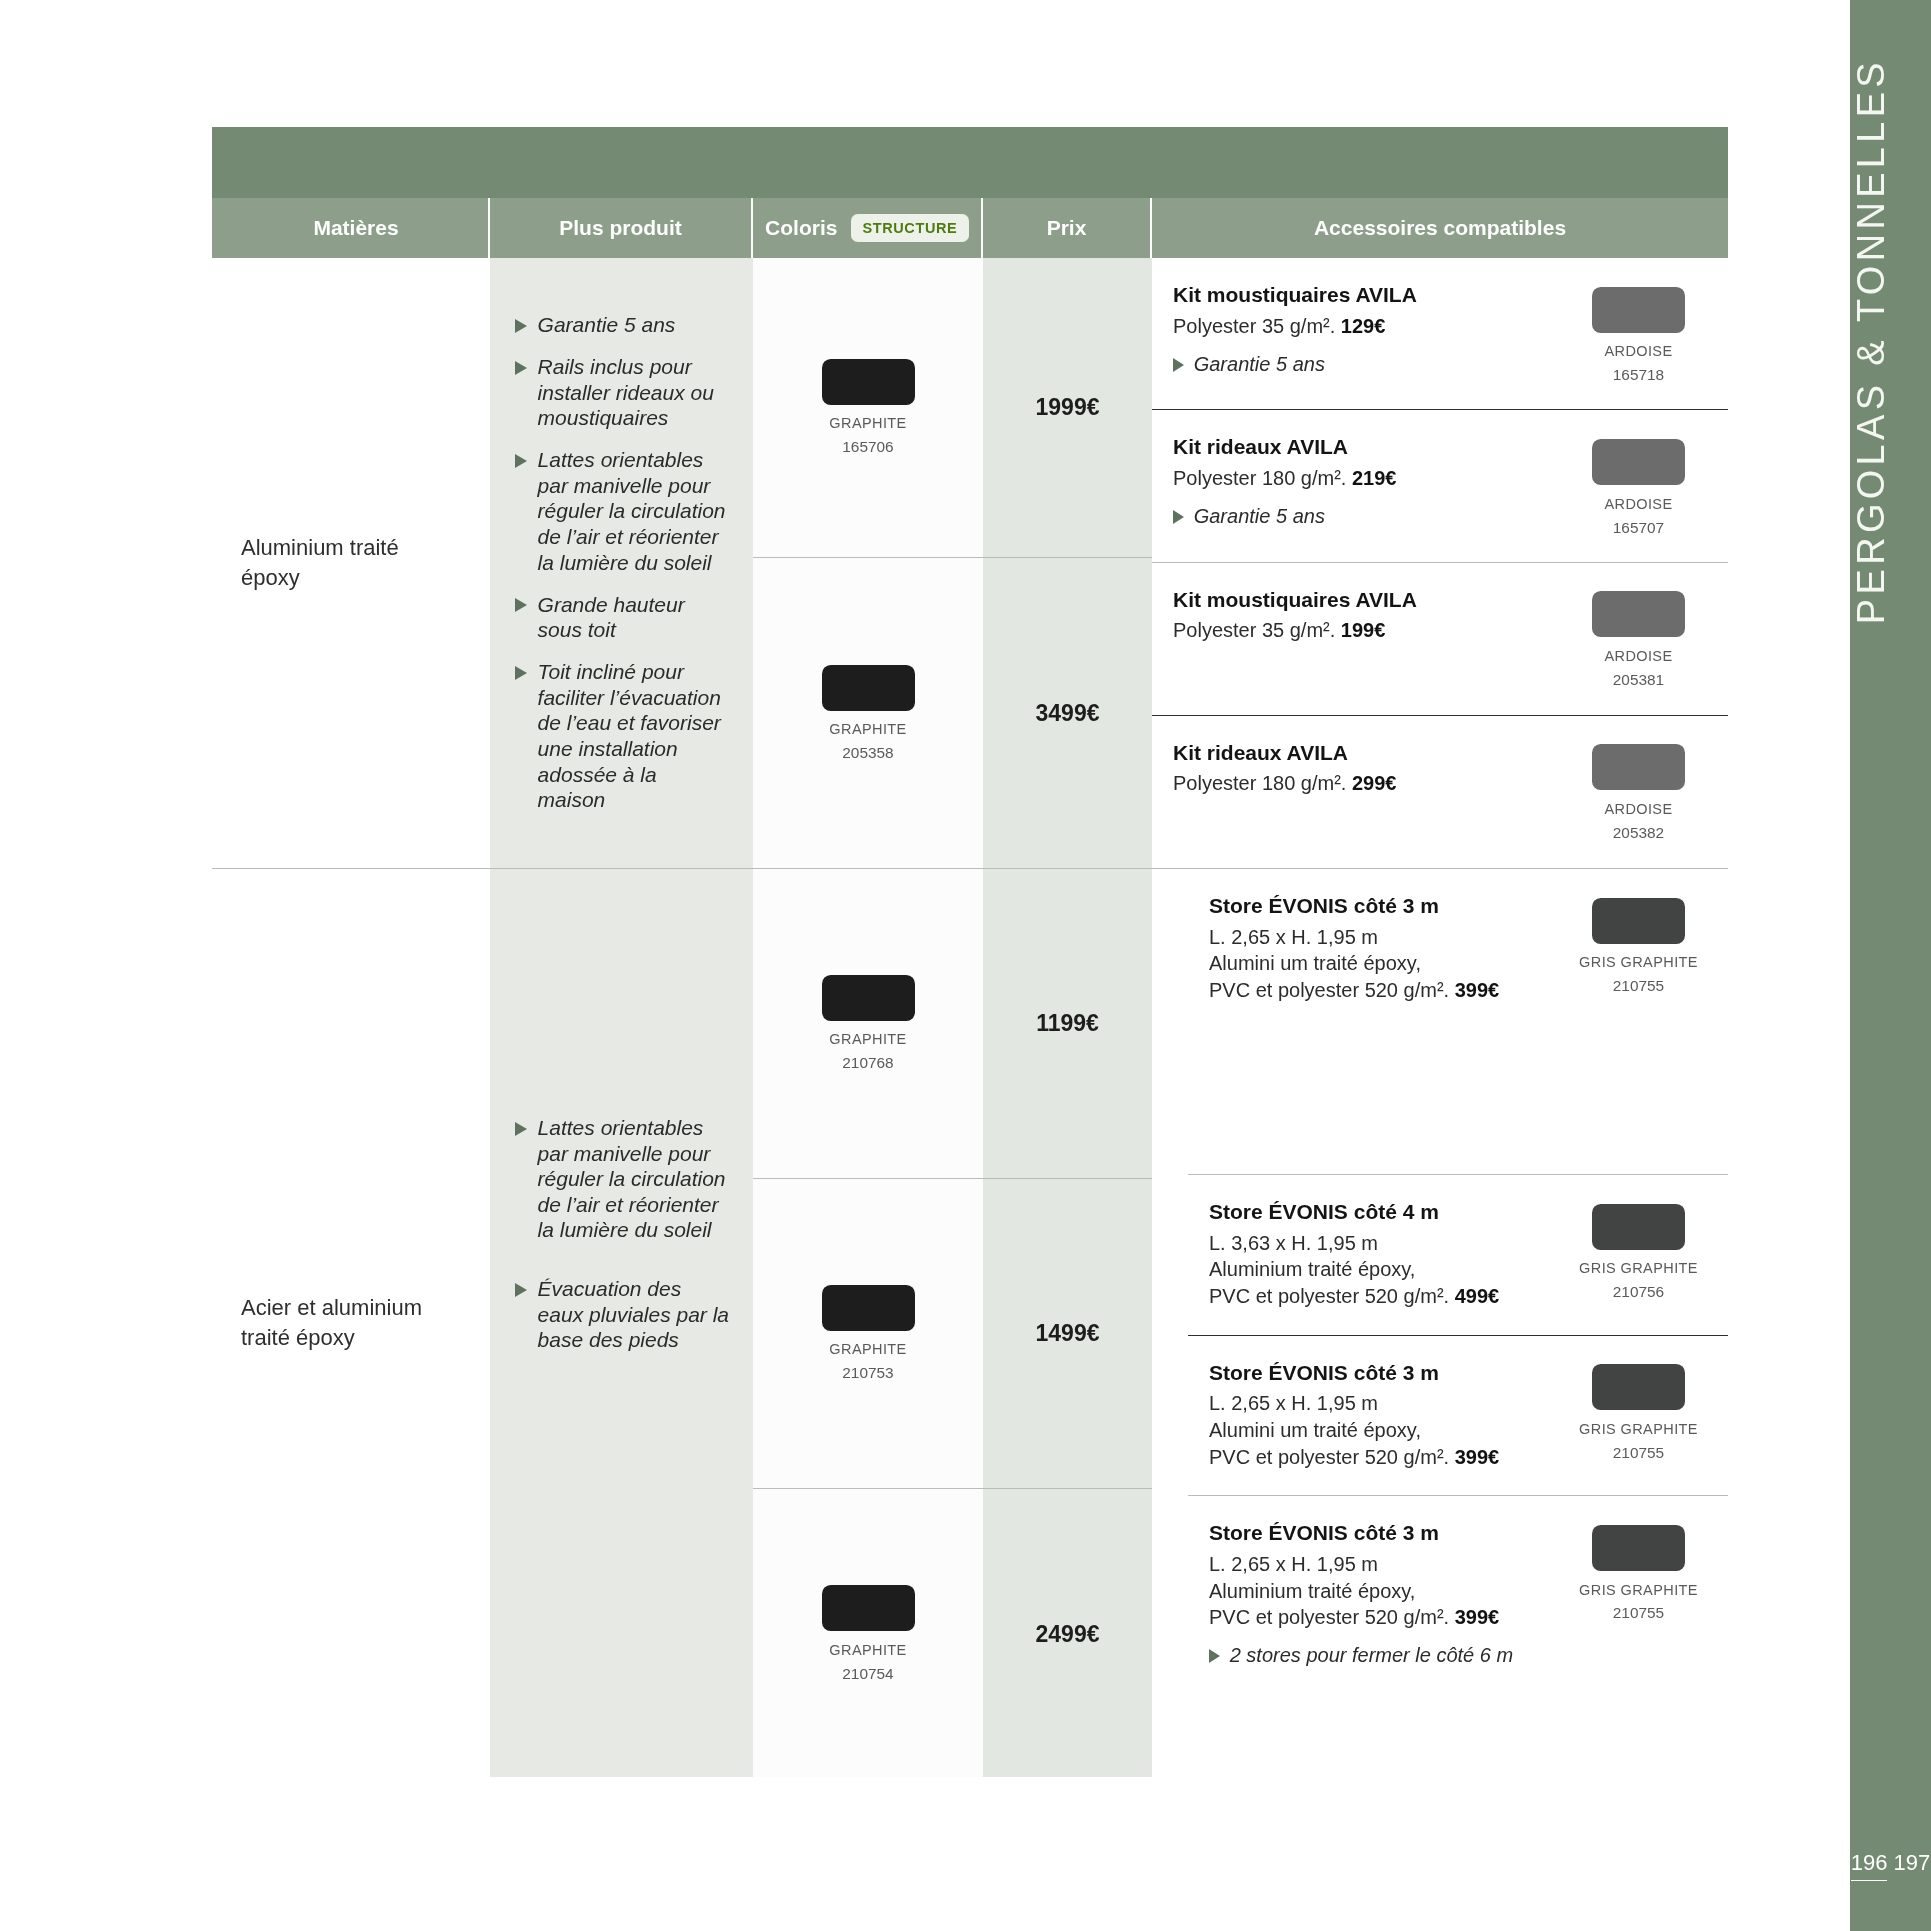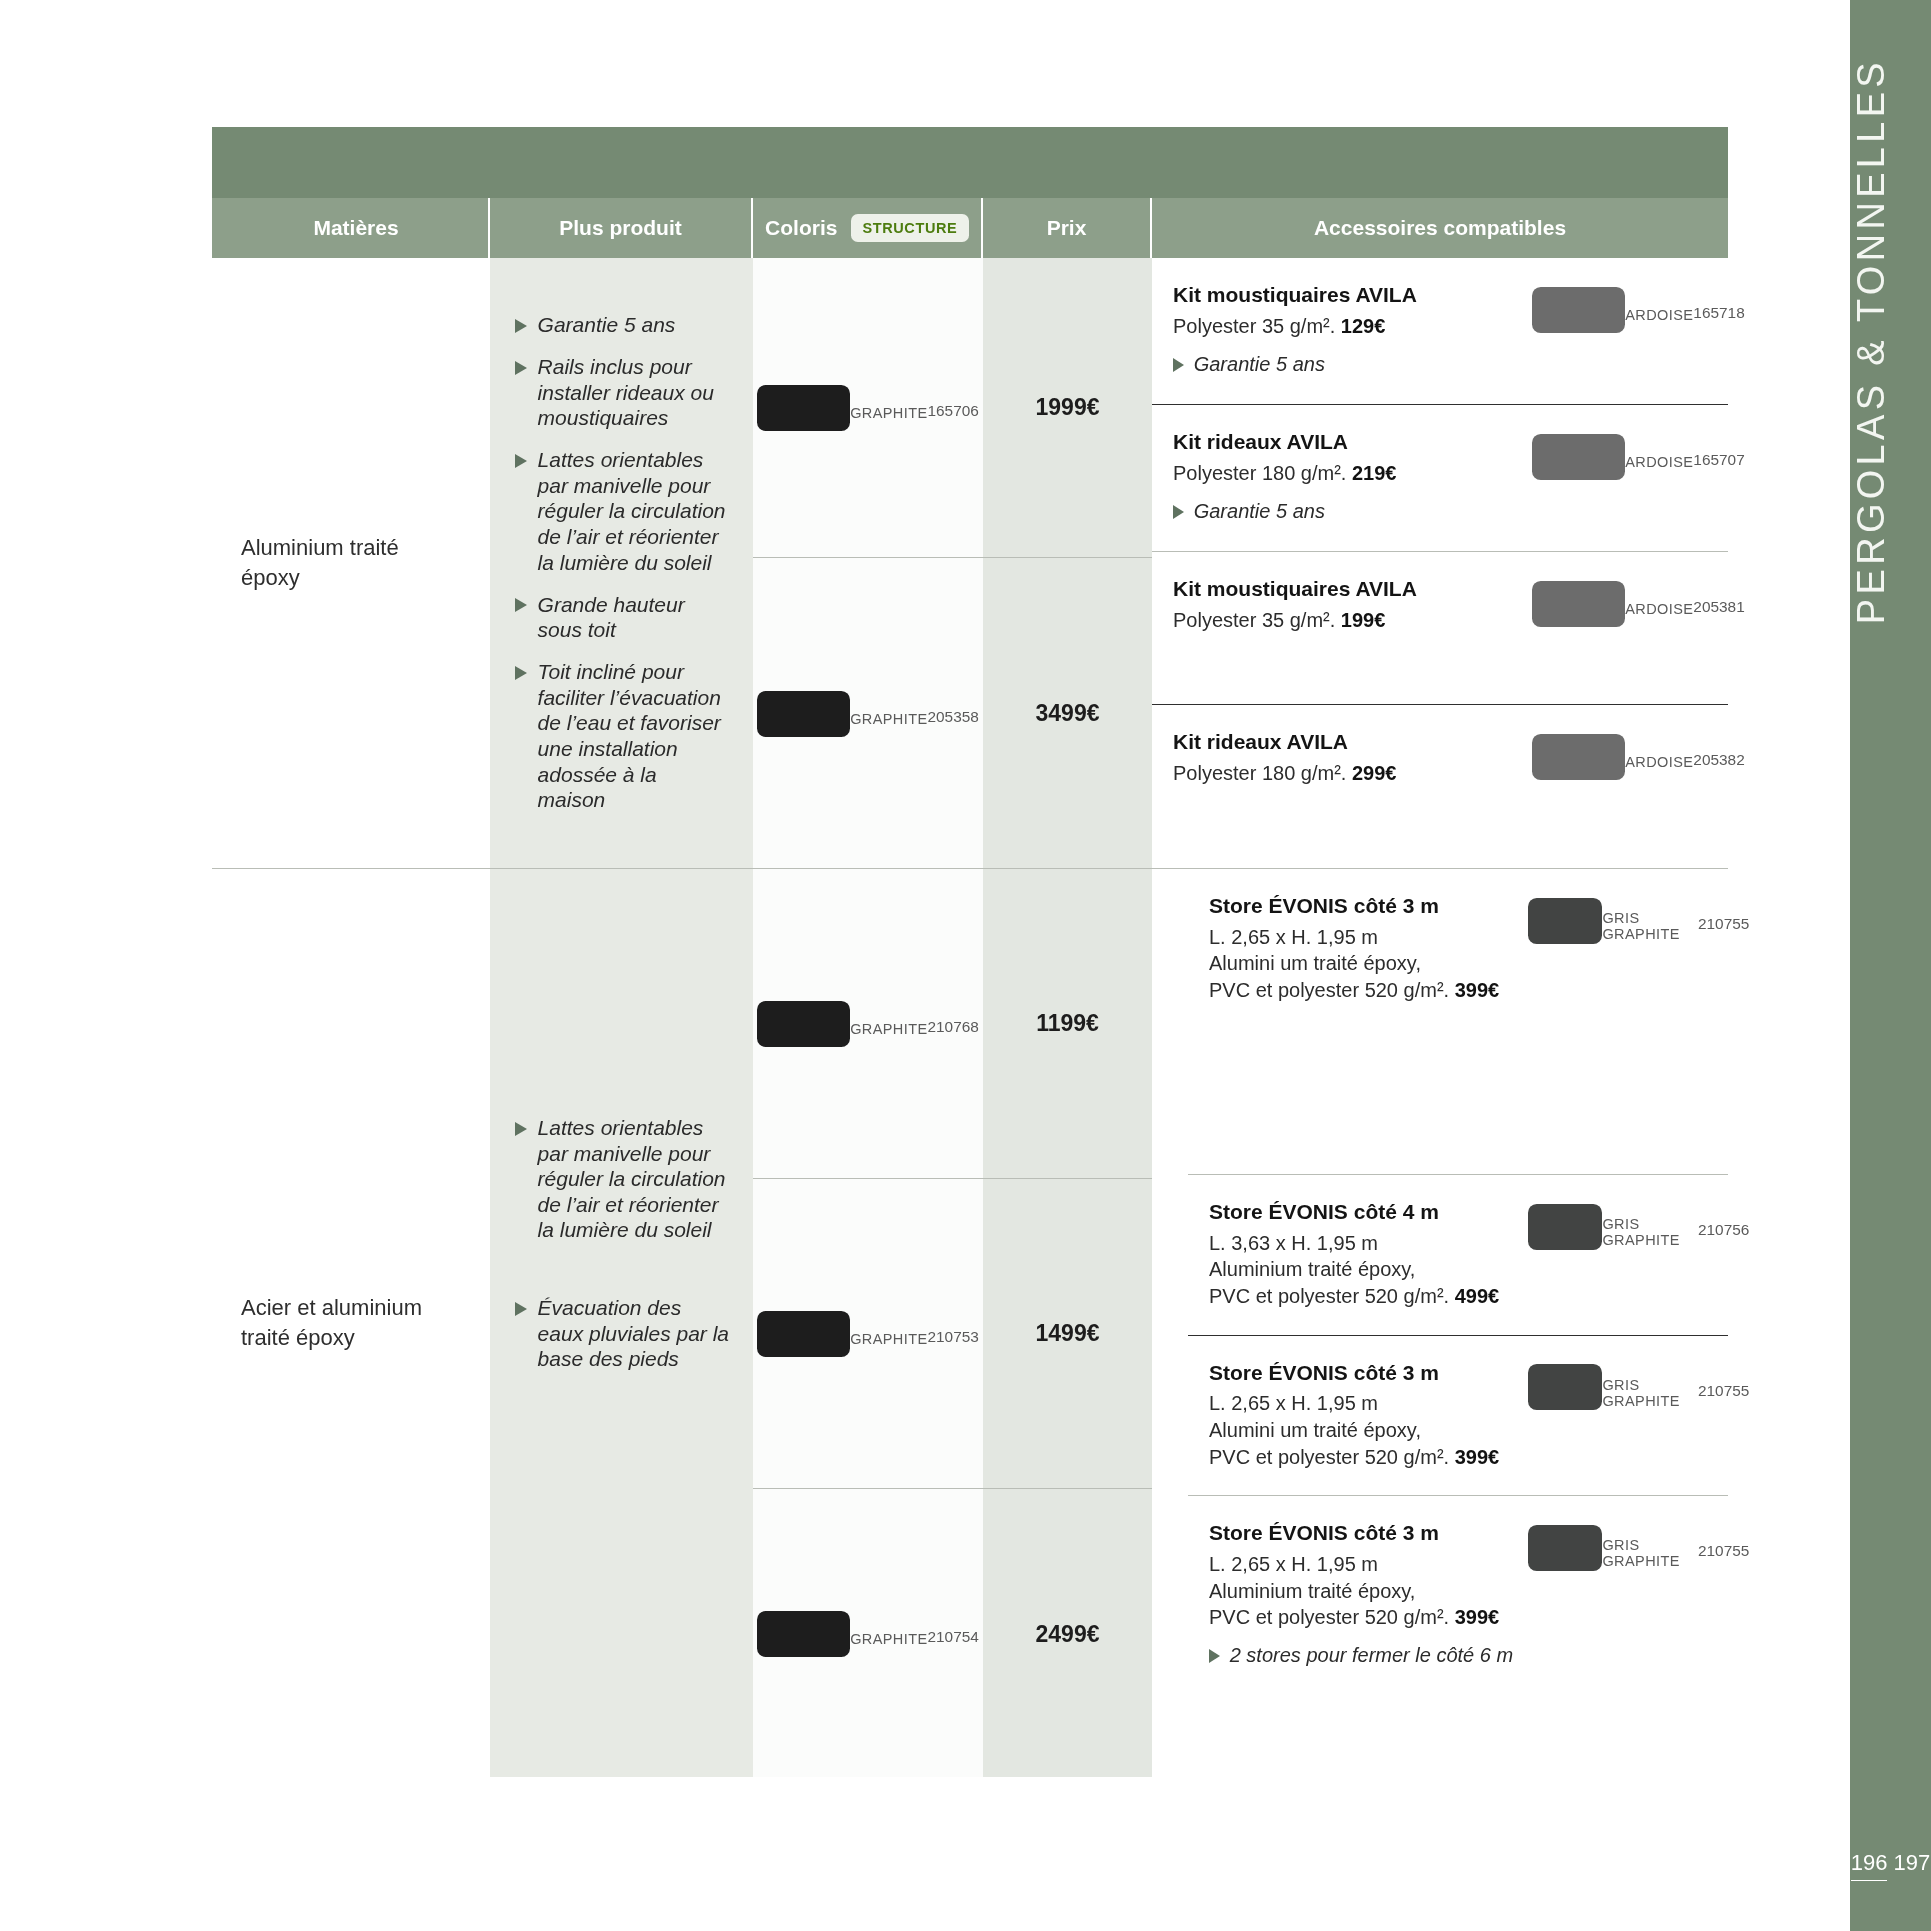--- a/index.html
+++ b/index.html
@@ -78,21 +78,21 @@
   }
   .bul:last-child{margin-bottom:0;}
   .bul .tri{
     flex:0 0 auto;margin-top:6.8px;
     width:0;height:0;border-left:12.6px solid #5f7260;
     border-top:7.7px solid transparent;border-bottom:7.7px solid transparent;
   }
 
   
   .swatch-cell{
-    display:flex;flex-direction:row;align-items:center;justify-content:center;
+    display:flex;flex-direction:column;align-items:center;justify-content:center;
     box-sizing:border-box;
   }
   .sw{
     width:93px;height:46px;border-radius:8.7px;display:block;
   }
   .sw-name{font-size:14.5px;color:#5a5a5a;letter-spacing:0.4px;margin-top:10.6px;}
   .sw-ref{font-size:15.4px;color:#5a5a5a;margin-top:6.8px;}
 
   
   .price-cell{
@@ -275,21 +275,21 @@
       </div>
       <div class="hr-light"></div>
       <div class="tbody">
         <div class="c-mat mat-label" style="height: 908px;">Acier et aluminium traité époxy</div>
         <div class="c-plus" style="height: 908px;">
           <div class="bullets" style="padding-top: 246px;">
             <div class="bul">
               <span class="tri"></span>
               <span>Lattes orientables par manivelle pour réguler la circulation de l’air et réorienter la lumière du soleil</span>
             </div>
-            <div class="bul" style="margin-top: 52px; justify-content: center;">
+            <div class="bul" style="margin-top: 33px; justify-content: center;">
               <span class="tri"></span>
               <span>Évacuation des eaux pluviales par la base des pieds</span>
             </div>
           </div>
         </div>
         <div class="c-col" style="height: 908px;">
           <div class="swatch-cell" style="height: 309px;">
             <span class="sw" style="background: rgb(29, 29, 29);"></span>
             <div class="sw-name">GRAPHITE</div>
             <div class="sw-ref">210768</div>

